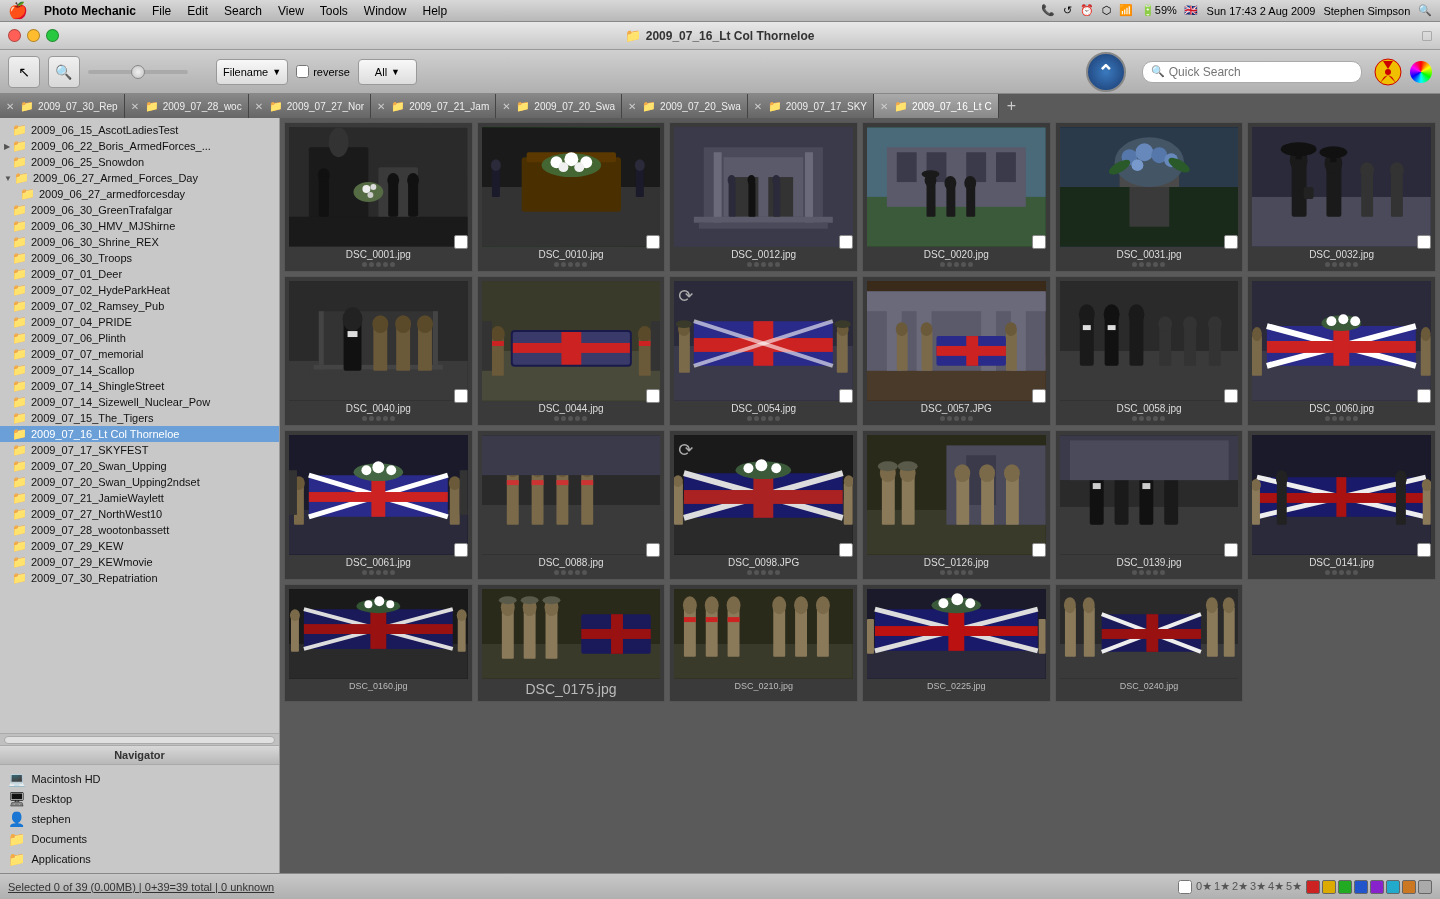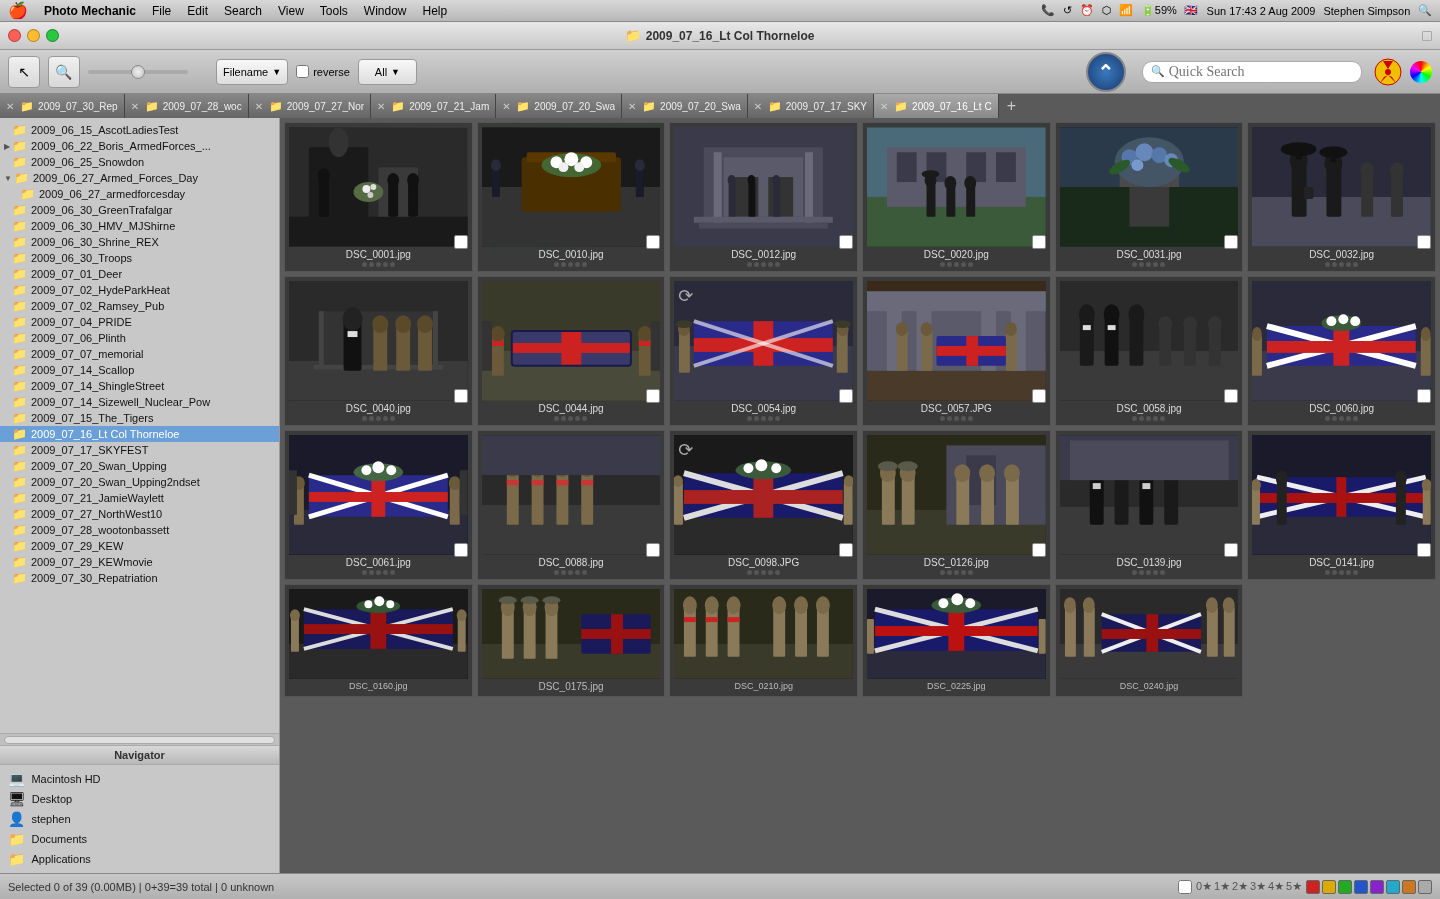--- a/index.html
+++ b/index.html
@@ -158,24 +158,23 @@
       border: 1px solid #aaa;
       border-radius: 10px;
       padding: 2px 8px;
       width: 220px;
       height: 22px;
       gap: 4px;
       margin-left: 8px;
     }
     .search-box input {
       border: none; outline: none;
-      font-size: 14px;
+      font-size: 12px;
       width: 100%;
       background: transparent;
-      font-family: Liberation Serif, serif;
     }
     .radiation-icon {
       width: 28px; height: 28px;
       margin-left: 4px;
     }
     .color-wheel {
       width: 22px; height: 22px;
       border-radius: 50%;
       background: conic-gradient(red, yellow, lime, cyan, blue, magenta, red);
     }
@@ -395,21 +394,21 @@
       height: 26px;
       background: linear-gradient(to bottom, #c8c8c8, #b0b0b0);
       border-top: 1px solid #888;
       display: flex;
       align-items: center;
       padding: 0 8px;
       font-size: 11px;
       color: #333;
       gap: 8px;
     }
-    .status-left { flex: 1; }
+    .status-left { flex: 1; text-decoration: underline; }
     .status-right {
       display: flex;
       align-items: center;
       gap: 4px;
     }
     .star-rating {
       display: flex;
       align-items: center;
       gap: 2px;
     }
@@ -1419,21 +1418,21 @@
             <ellipse cx="48" cy="11" rx="9" ry="4" fill="#5a5a4a"></ellipse>
             <rect x="64" y="20" width="12" height="50" fill="#8a7a5a" rx="1"></rect>
             <ellipse cx="70" cy="18" rx="7" ry="9" fill="#7a6a4a"></ellipse>
             <ellipse cx="70" cy="11" rx="9" ry="4" fill="#5a5a4a"></ellipse>
 
             <rect x="100" y="25" width="70" height="40" fill="#1a1a5a" rx="2"></rect>
             <rect x="100" y="40" width="70" height="10" fill="#991111"></rect>
             <rect x="130" y="25" width="12" height="40" fill="#991111"></rect>
           </svg>
         </div>
-        <div class="photo-name" style="font-size:10px; color:#bbb;">DSC_0175.jpg</div>
+        <div class="photo-name" style="font-size:14px; color:#bbb;">DSC_0175.jpg</div>
       </div>
 
 
       <div class="photo-cell">
         <div class="photo-thumb" style="background:#2a2a1a; height:90px;">
           <svg viewBox="0 0 180 90" xmlns="http://www.w3.org/2000/svg">
             <rect width="180" height="90" fill="#2a2a1a"></rect>
             <rect x="0" y="55" width="180" height="35" fill="#3a3a2a"></rect>
 
             <rect x="10" y="18" width="12" height="50" fill="#8a7a5a" rx="1"></rect>

